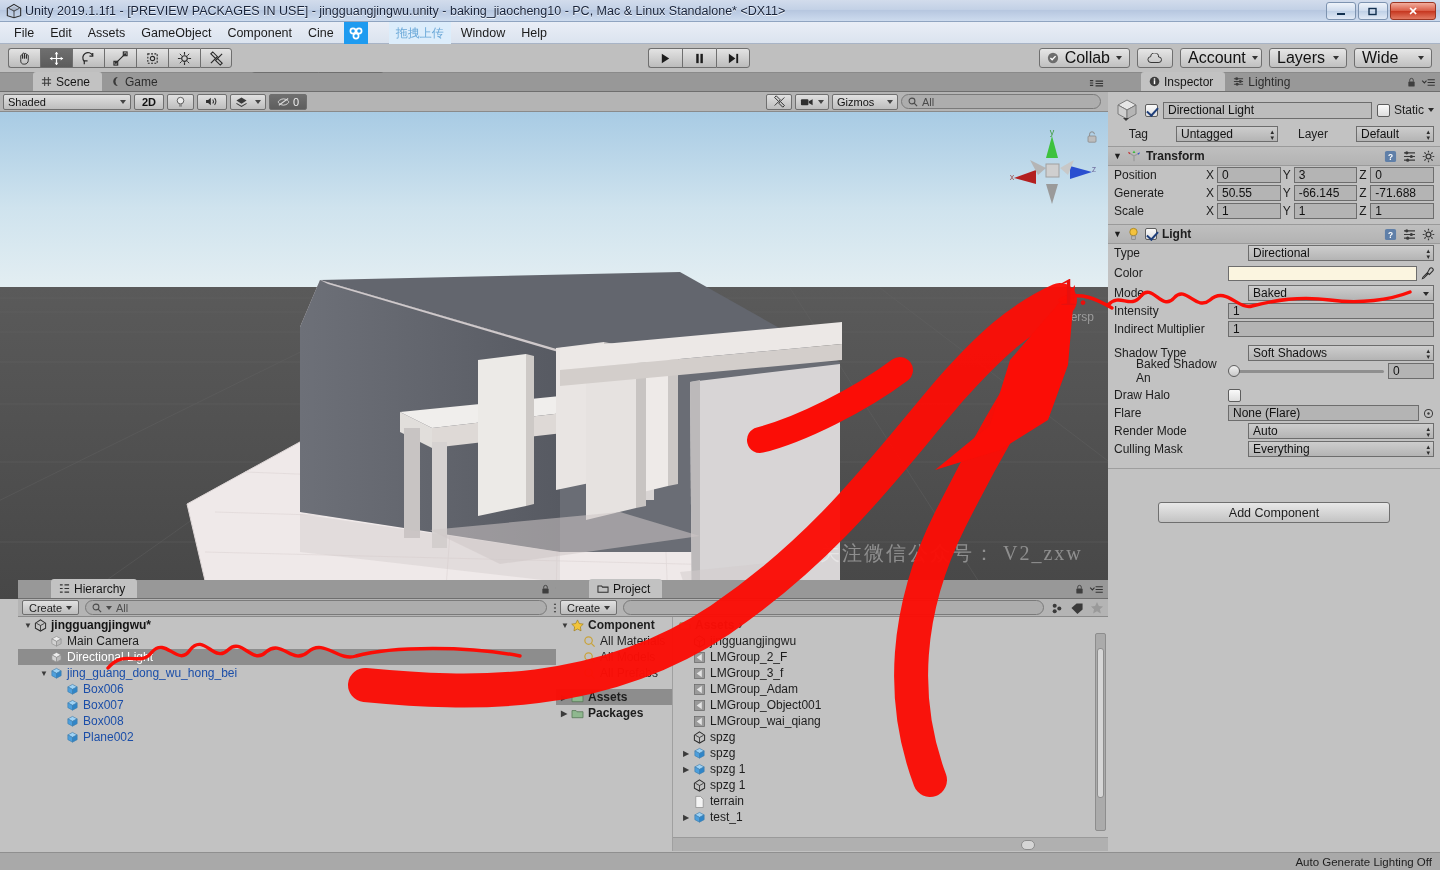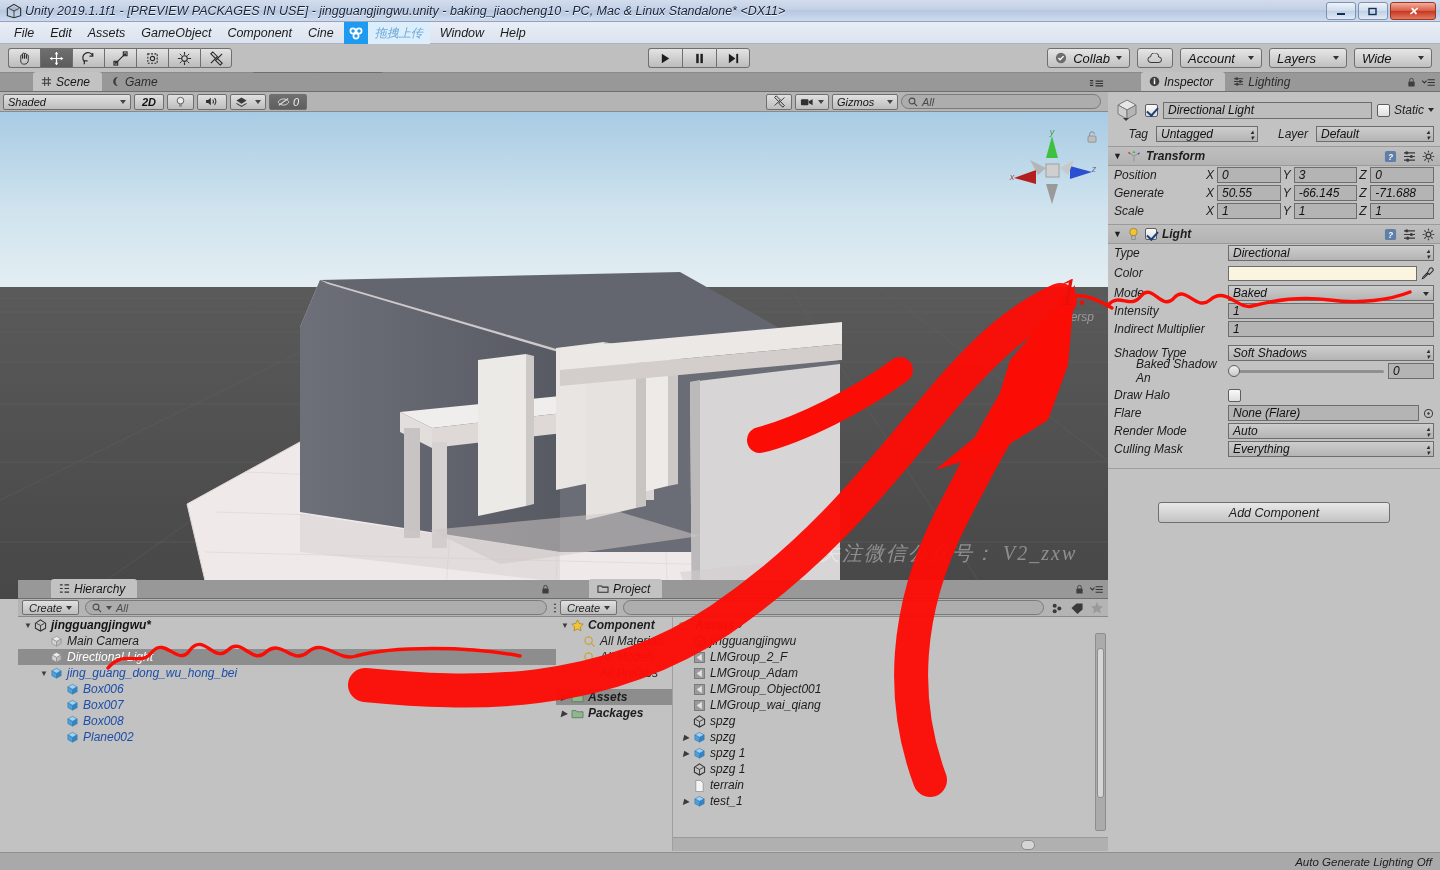--- a/index.html
+++ b/index.html
@@ -4,21 +4,21 @@
 <style>
   * { box-sizing: border-box; margin:0; padding:0; }
   html,body { width:1440px; height:870px; overflow:hidden; }
   body {
     font-family: "Liberation Sans", sans-serif;
     font-size: 12px;
     background: #c2c2c2;
     color: #1d1d1d;
     -webkit-font-smoothing: antialiased;
   }
-  #app { position:relative; width:1440px; height:870px;font-style:italic; }
+  #app { position:relative; width:1440px; height:870px; }
 
   
   .titlebar {
     position:absolute; left:0; top:0; width:1440px; height:22px;
     background: linear-gradient(to bottom,#d2dcec 0%, #c3d1e6 45%, #b7c7e0 50%, #cddbee 100%);
     border-bottom:1px solid #8fa4c0;
     display:flex; align-items:center;
   }
   .titlebar .wintitle {
     font-size:12.5px; color:#18233a; margin-left:25px; white-space:nowrap;
@@ -45,21 +45,21 @@
   .menubar {
     position:absolute; left:0; top:22px; width:1440px; height:22px;
     background: linear-gradient(to bottom,#e9eef6,#dbe3ef);
     border-bottom:1px solid #a8b4c6;
     display:flex; align-items:center; padding-left:6px;
   }
   .menubar .mi {
     padding:2px 8px; font-size:12.5px; color:#1b1b1b; cursor:default;
   }
   .collab-pill {
-    display:flex; align-items:center; height:22px; margin:0 2px;
+    display:flex; align-items:center; height:22px; margin:0 2px;gap:21px;
   }
   .collab-icon {
     width:24px; height:22px; background:#1e9bf0;
     display:flex;align-items:center;justify-content:center;
   }
   .collab-label {
     background:#dcedfb; color:#6aa8d8; font-size:12px;
     height:22px; line-height:22px; padding:0 7px;
   }
 
@@ -92,21 +92,21 @@
     background:linear-gradient(to bottom,#e3e3e3,#bcbcbc);
     display:flex;align-items:center;justify-content:center;
   }
   .play-group .play-btn:first-child{border-radius:3px 0 0 3px;}
   .play-group .play-btn:last-child{border-radius:0 3px 3px 0;border-right:1px solid #6f6f6f;}
   .right-group { position:absolute; right:8px; display:flex; align-items:center; gap:7px; }
   .rbtn {
     height:20px; border:1px solid #6f6f6f; border-radius:3px;
     background:linear-gradient(to bottom,#e6e6e6,#c0c0c0);
     display:flex;align-items:center; padding:0 7px; gap:6px;
-    font-size:13px; color:#111;
+    font-size:16px; color:#111;
   }
   .caret { width:0;height:0;border-left:3.5px solid transparent;border-right:3.5px solid transparent;border-top:4px solid #333; }
 
   
   .panel { position:absolute; background:#c2c2c2; }
   .tabrow {
     height:19px; background:#989898;
     border-bottom:1px solid #6e6e6e;
     display:flex; align-items:flex-end; position:relative;padding-left:33px;
   }
@@ -209,21 +209,21 @@
   .namefield {
     flex:1; height:17px; border:1px solid #6d6d6d; background:#bdbdbd;
     display:flex; align-items:center; padding:0 4px; font-size:12px; color:#111;
   }
   .static-wrap { display:flex;align-items:center;gap:4px; }
   .tag-row { display:flex; align-items:center; gap:8px; padding:1px 6px 4px 6px; font-size:12px; }
   .lbl-r { text-align:right; }
   .dropdown {
     height:16px; border:1px solid #6d6d6d; background:linear-gradient(to bottom,#cdcdcd,#b4b4b4);
     display:flex; align-items:flex-start; padding:0 14px 0 4px; position:relative;
-    font-size:12px; color:#111;
+    font-size:12px; color:#111;margin-left:20px;
   }
   .dropdown .updown {
     position:absolute; right:3px; top:2px; font-size:7px; line-height:6px; color:#2b2b2b;
   }
   .comp-head {
     height:20px; background:linear-gradient(to bottom,#bfbfbf,#b3b3b3);
     border-top:1px solid #9a9a9a; border-bottom:1px solid #9a9a9a;
     display:flex; align-items:center; gap:5px; padding:0 5px; font-weight:bold; font-size:12px;
   }
   .comp-head .hicons { margin-left:auto; display:flex; gap:6px; align-items:center; }
@@ -883,20 +883,30 @@
               <span>LMGroup_2_F</span>
             </div>
             <div class="prow" style="padding-left: 10px;">
               <span class="tri"></span>
               <span style="display: inline-flex; align-items: center; margin-right: 4px;">
                 <svg width="13" height="13" viewBox="0 0 14 14">
                   <rect x="1.5" y="1.5" width="11" height="11" fill="#9a9a9a" stroke="#6a6a6a" stroke-width="0.8"></rect>
                   <polygon points="9.5,3 4,7 9.5,11" fill="#e3e3e3"></polygon>
                 </svg>
               </span>
+              <span>LMGroup_3_f</span>
+            </div>
+            <div class="prow" style="padding-left: 10px;">
+              <span class="tri"></span>
+              <span style="display: inline-flex; align-items: center; margin-right: 4px;">
+                <svg width="13" height="13" viewBox="0 0 14 14">
+                  <rect x="1.5" y="1.5" width="11" height="11" fill="#9a9a9a" stroke="#6a6a6a" stroke-width="0.8"></rect>
+                  <polygon points="9.5,3 4,7 9.5,11" fill="#e3e3e3"></polygon>
+                </svg>
+              </span>
               <span>LMGroup_Adam</span>
             </div>
             <div class="prow" style="padding-left: 10px;">
               <span class="tri"></span>
               <span style="display: inline-flex; align-items: center; margin-right: 4px;">
                 <svg width="13" height="13" viewBox="0 0 14 14">
                   <rect x="1.5" y="1.5" width="11" height="11" fill="#9a9a9a" stroke="#6a6a6a" stroke-width="0.8"></rect>
                   <polygon points="9.5,3 4,7 9.5,11" fill="#e3e3e3"></polygon>
                 </svg>
               </span>

